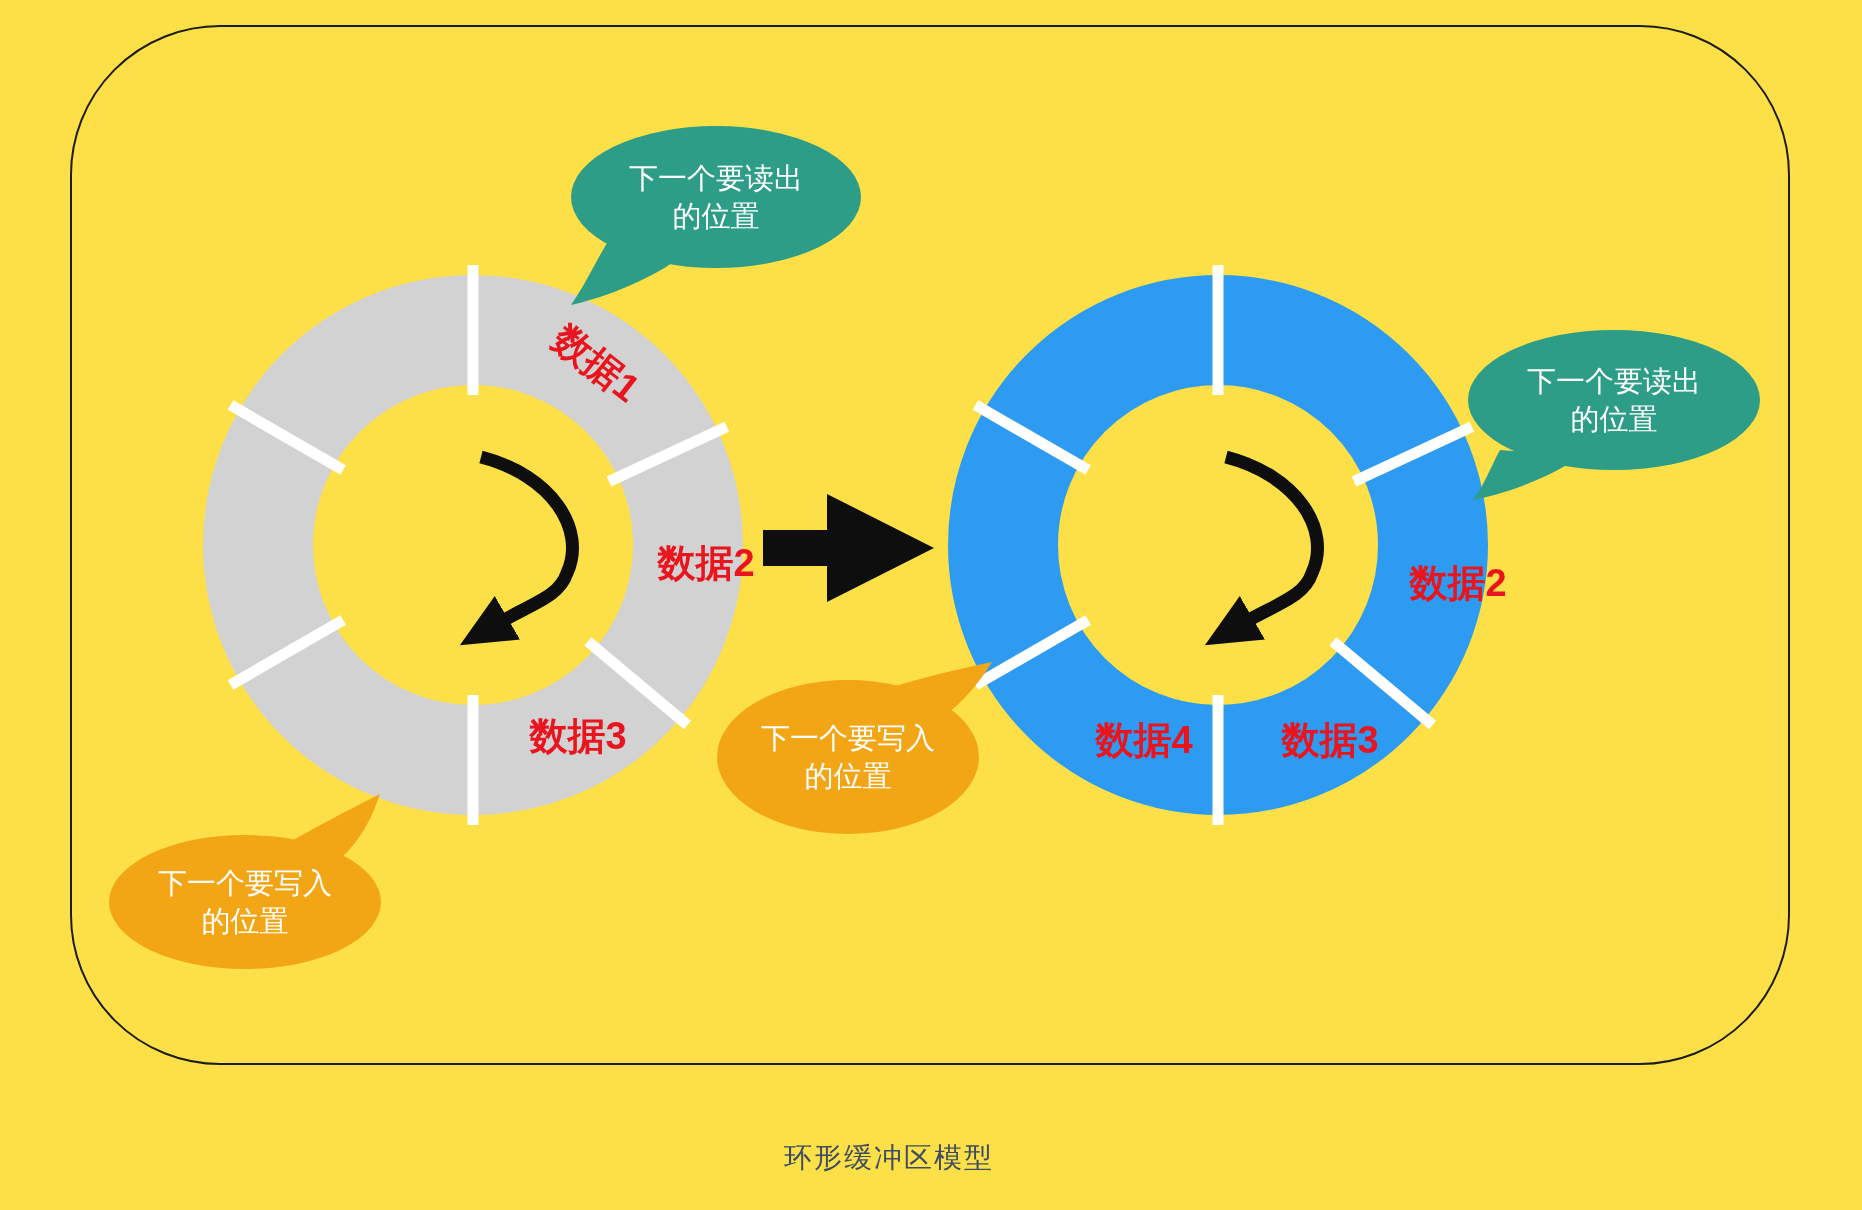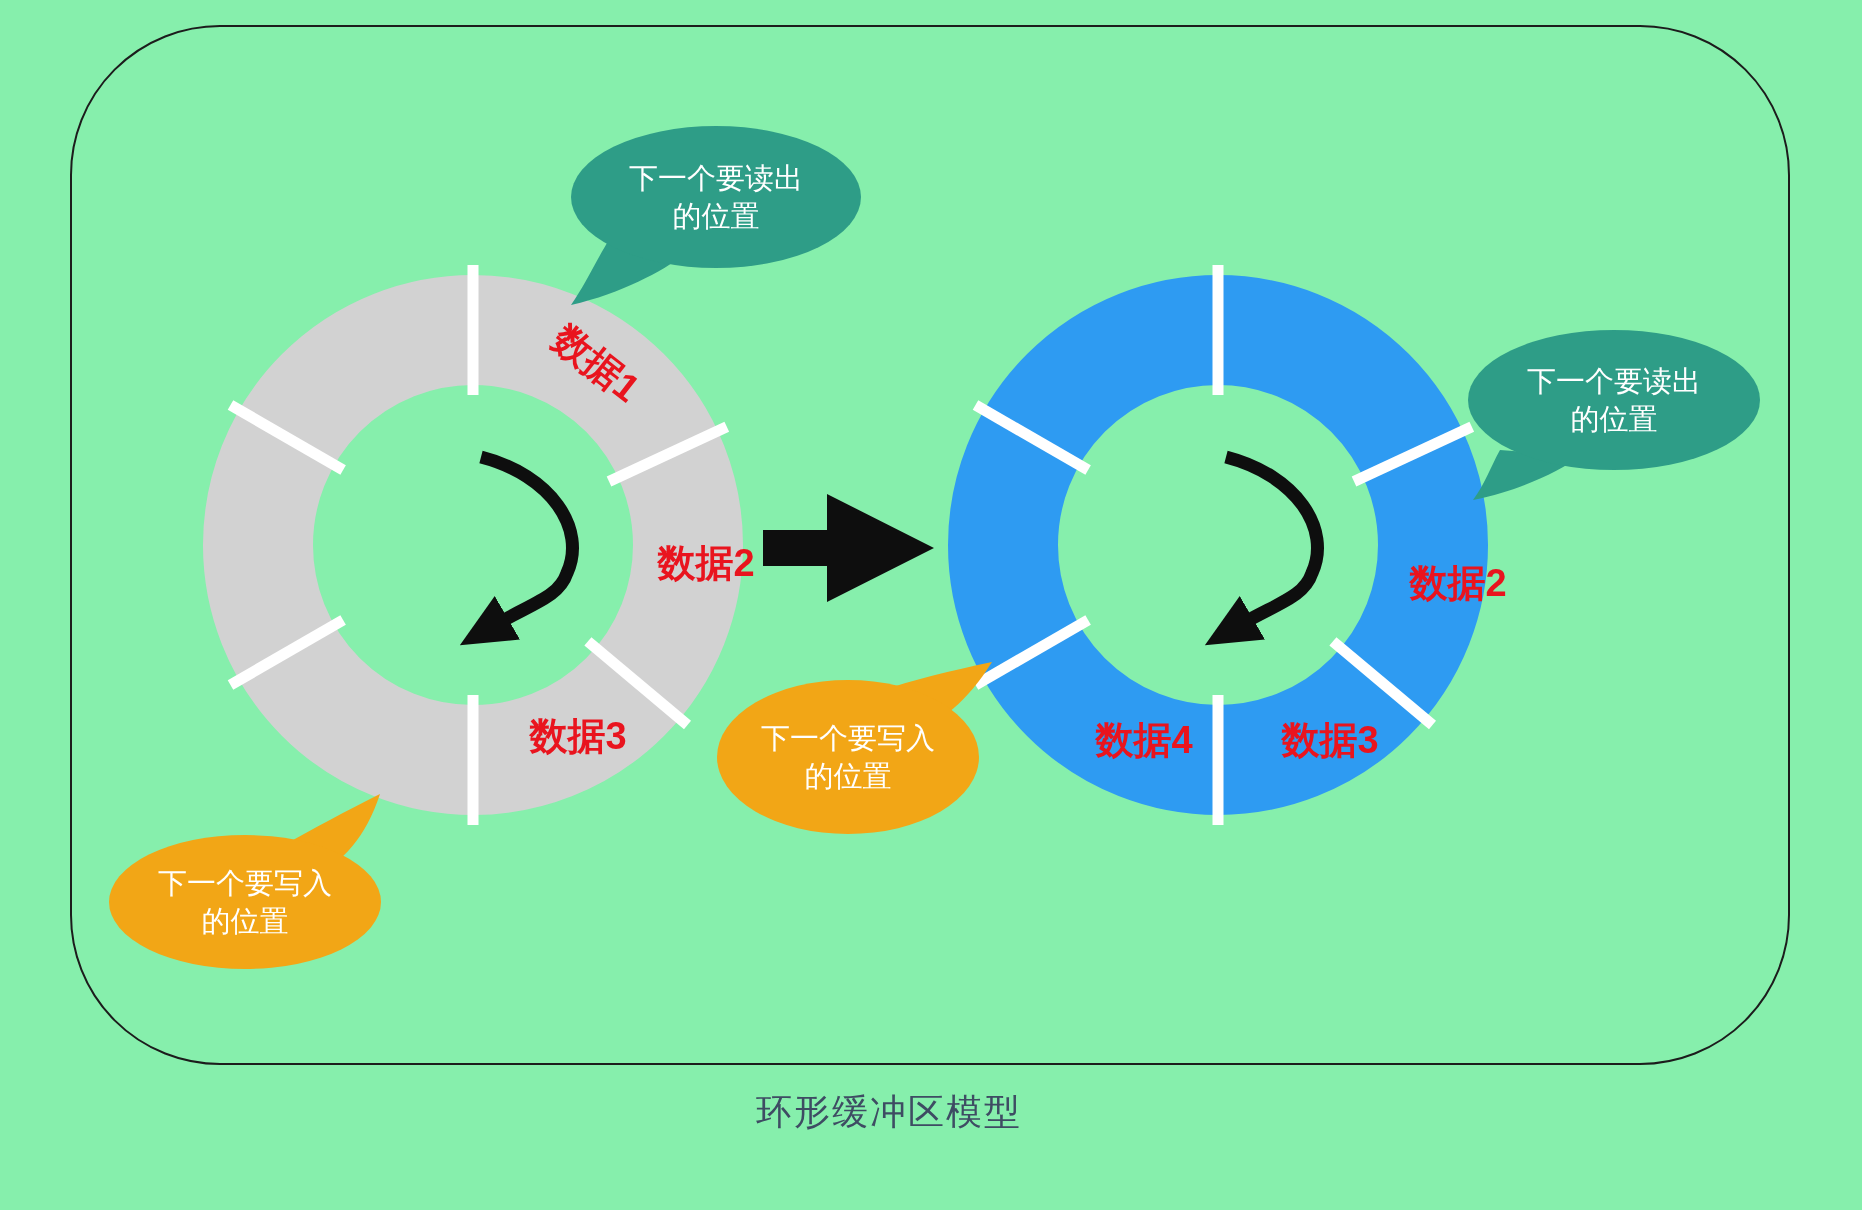--- a/index.html
+++ b/index.html
@@ -1,25 +1,25 @@
 <!DOCTYPE html>
 <html><head>
 <meta charset="utf-8">
 <style>
   html,body{margin:0;padding:0;background:#ffffff;}
   body{font-family:"Liberation Sans","DejaVu Sans",sans-serif;}
-  #stage{position:relative;width:1862px;height:1210px;background:#86efac;overflow:hidden;}
+  #stage{position:relative;width:1862px;height:1210px;background:#fde047;overflow:hidden;}
   #frame{position:absolute;left:70px;top:25px;width:1720px;height:1040px;
          border:2.5px solid #1c1c1c;border-radius:150px;box-sizing:border-box;}
   #diagram-svg{position:absolute;left:0;top:0;width:1862px;height:1210px;}
   .ring-label{position:absolute;font-size:38px;font-weight:700;white-space:nowrap;
               transform:translate(-50%,-50%);letter-spacing:0px;}
   .ring-label.rotated{transform:translate(-50%,-50%) rotate(38deg);}
-  #page-title{position:absolute;left:889px;top:1112px;transform:translate(-50%,-50%);
-              font-size:36px;font-weight:500;letter-spacing:2px;white-space:nowrap;}
+  #page-title{position:absolute;left:889px;top:1158px;transform:translate(-50%,-50%);
+              font-size:28px;font-weight:500;letter-spacing:2px;white-space:nowrap;}
   .bubble-text{font-size:29px;font-weight:500;text-anchor:middle;}
 </style>
 </head>
 <body>
 
 <div id="stage">
 
   <div id="frame"></div>
 
   <svg id="diagram-svg" viewBox="0 0 1862 1210" xmlns="http://www.w3.org/2000/svg">

